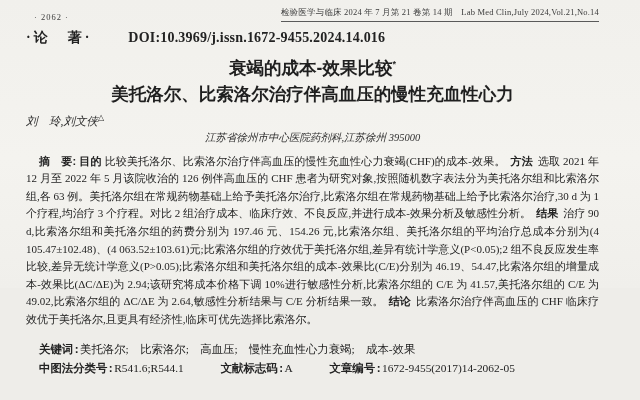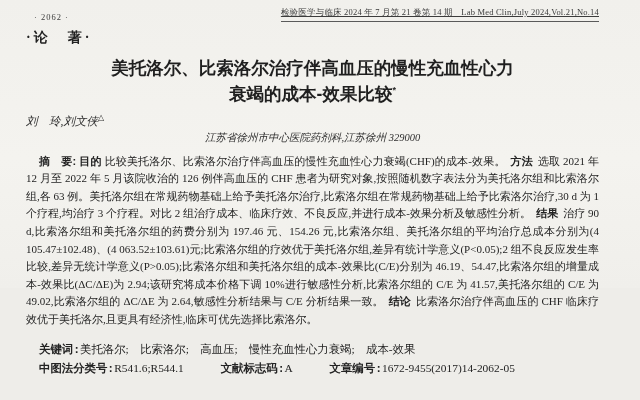--- a/index.html
+++ b/index.html
@@ -17,21 +17,20 @@
     background: linear-gradient(180deg, #f1f0ec 0%, #f4f3ef 55%, #f0efeb 100%);
   }
   .header-row {
     display: flex; justify-content: space-between; align-items: flex-end;
     font-size: 8.5px; color: #3c3c3c; letter-spacing: 0.2px;
   }
   .page-number { padding-left: 8px; letter-spacing: 1px; }
   .journal-header {
     border-bottom: 1px solid #5a5a5a; padding-bottom: 2px;
     white-space: nowrap;
-    text-decoration: underline;
   }
   .meta-row {
     display: flex; align-items: baseline;
     margin-top: 7px;
     font-weight: bold; font-size: 14px; color: #222;
   }
   .article-type { letter-spacing: 3px; }
   .doi { margin-left: 36px; letter-spacing: 0.2px; }
   .title-block {
     text-align: center; margin-top: 9px;
@@ -78,32 +77,33 @@
 
 <div class="page">
 
   <div class="header-row">
     <span class="page-number">· 2062 ·</span>
     <span class="journal-header">检验医学与临床 2024 年 7 月第 21 卷第 14 期　Lab Med Clin,July 2024,Vol.21,No.14</span>
   </div>
 
   <div class="meta-row">
     <span class="article-type">·论　著·</span>
+    <span class="doi">DOI:10.3969/j.issn.1672-9455.2024.14.016</span>
   </div>
 
   <div class="title-block">
+    <div><span>衰竭的成本-效果比较</span><span class="title-mark">*</span></div>
     <div>美托洛尔、比索洛尔治疗伴高血压的慢性充血性心力</div>
-    <div><span>衰竭的成本-效果比较</span><span class="title-mark">*</span></div>
   </div>
 
   <div class="authors-row">
     <span>刘　玲,刘文侠</span><span class="corr-mark">△</span>
   </div>
 
-  <div class="affiliation-row">江苏省徐州市中心医院药剂科,江苏徐州 329000</div>
+  <div class="affiliation-row">江苏省徐州市中心医院药剂科,江苏徐州 395000</div>
 
   <p class="abstract">
     <span class="sec-label first">摘　要:</span><span class="sec-label first">目的</span><span>比较美托洛尔、比索洛尔治疗伴高血压的慢性充血性心力衰竭(CHF)的成本-效果。</span><span class="sec-label">方法</span><span>选取 2021 年 12 月至 2022 年 5 月该院收治的 126 例伴高血压的 CHF 患者为研究对象,按照随机数字表法分为美托洛尔组和比索洛尔组,各 63 例。美托洛尔组在常规药物基础上给予美托洛尔治疗,比索洛尔组在常规药物基础上给予比索洛尔治疗,30 d 为 1 个疗程,均治疗 3 个疗程。对比 2 组治疗成本、临床疗效、不良反应,并进行成本-效果分析及敏感性分析。</span><span class="sec-label">结果</span><span>治疗 90 d,比索洛尔组和美托洛尔组的药费分别为 197.46 元、154.26 元,比索洛尔组、美托洛尔组的平均治疗总成本分别为(4 105.47±102.48)、(4 063.52±103.61)元;比索洛尔组的疗效优于美托洛尔组,差异有统计学意义(P&lt;0.05);2 组不良反应发生率比较,差异无统计学意义(P&gt;0.05);比索洛尔组和美托洛尔组的成本-效果比(C/E)分别为 46.19、54.47,比索洛尔组的增量成本-效果比(ΔC/ΔE)为 2.94;该研究将成本价格下调 10%进行敏感性分析,比索洛尔组的 C/E 为 41.57,美托洛尔组的 C/E 为 49.02,比索洛尔组的 ΔC/ΔE 为 2.64,敏感性分析结果与 C/E 分析结果一致。</span><span class="sec-label">结论</span><span>比索洛尔治疗伴高血压的 CHF 临床疗效优于美托洛尔,且更具有经济性,临床可优先选择比索洛尔。</span>
   </p>
 
   <div class="keywords-row">
     <span class="bold-label">关键词:</span><span class="kw-value">美托洛尔;　比索洛尔;　高血压;　慢性充血性心力衰竭;　成本-效果</span>
   </div>
 
   <div class="footer-row">

